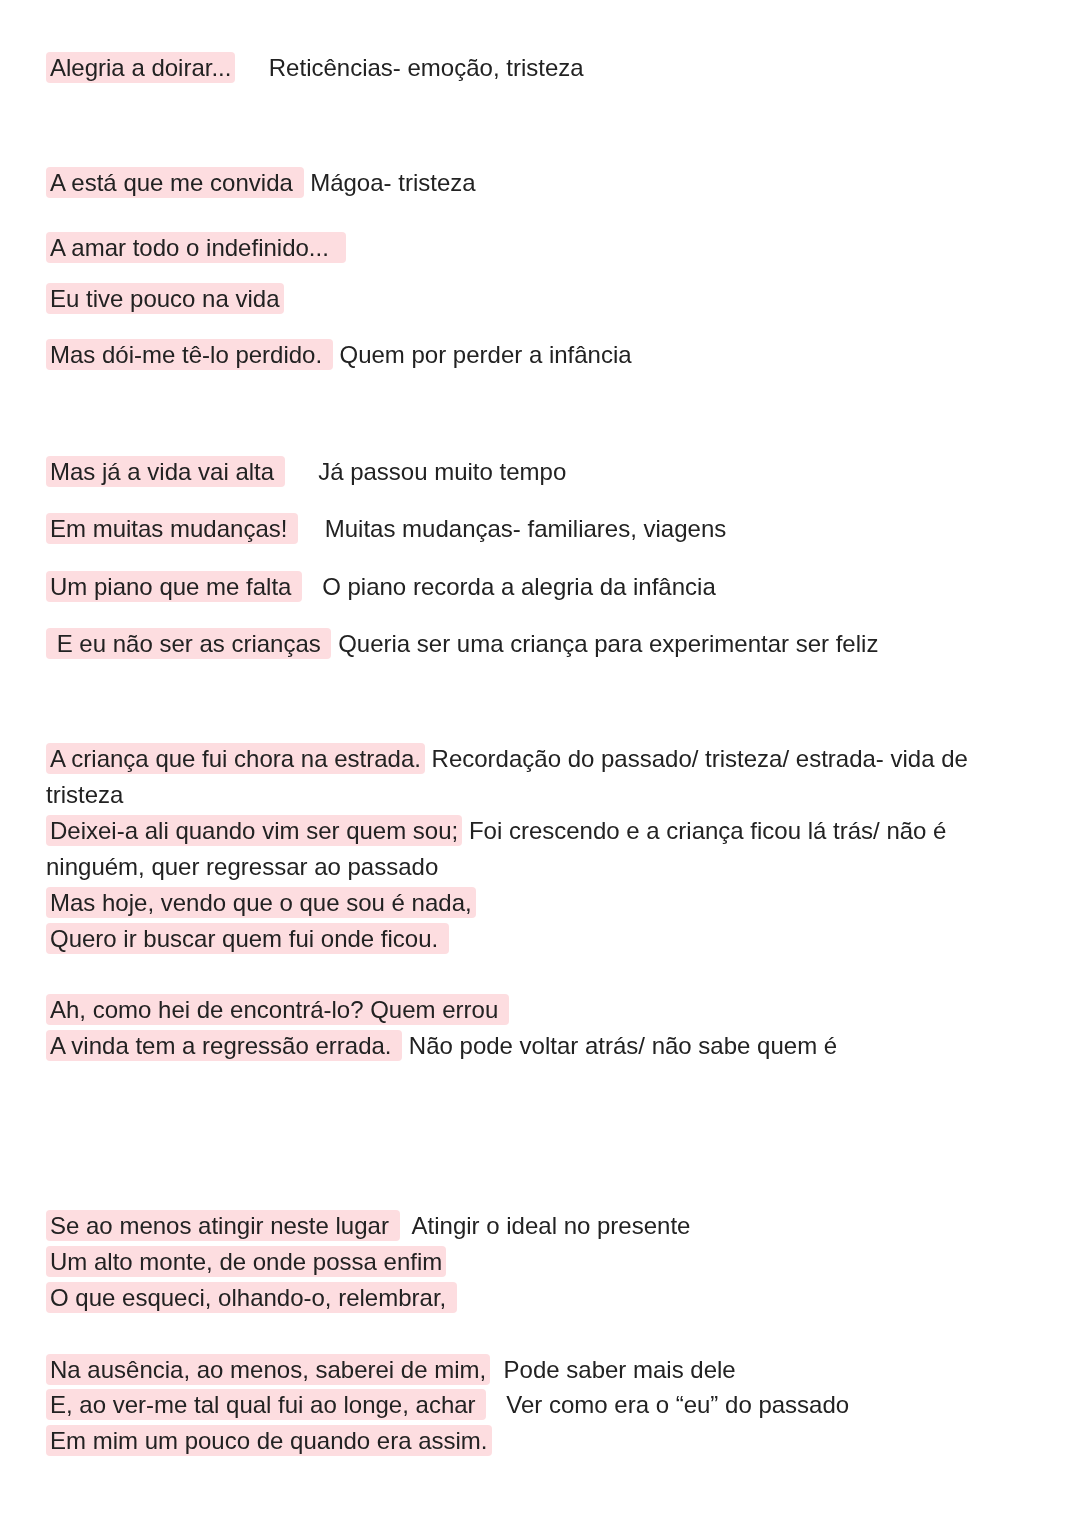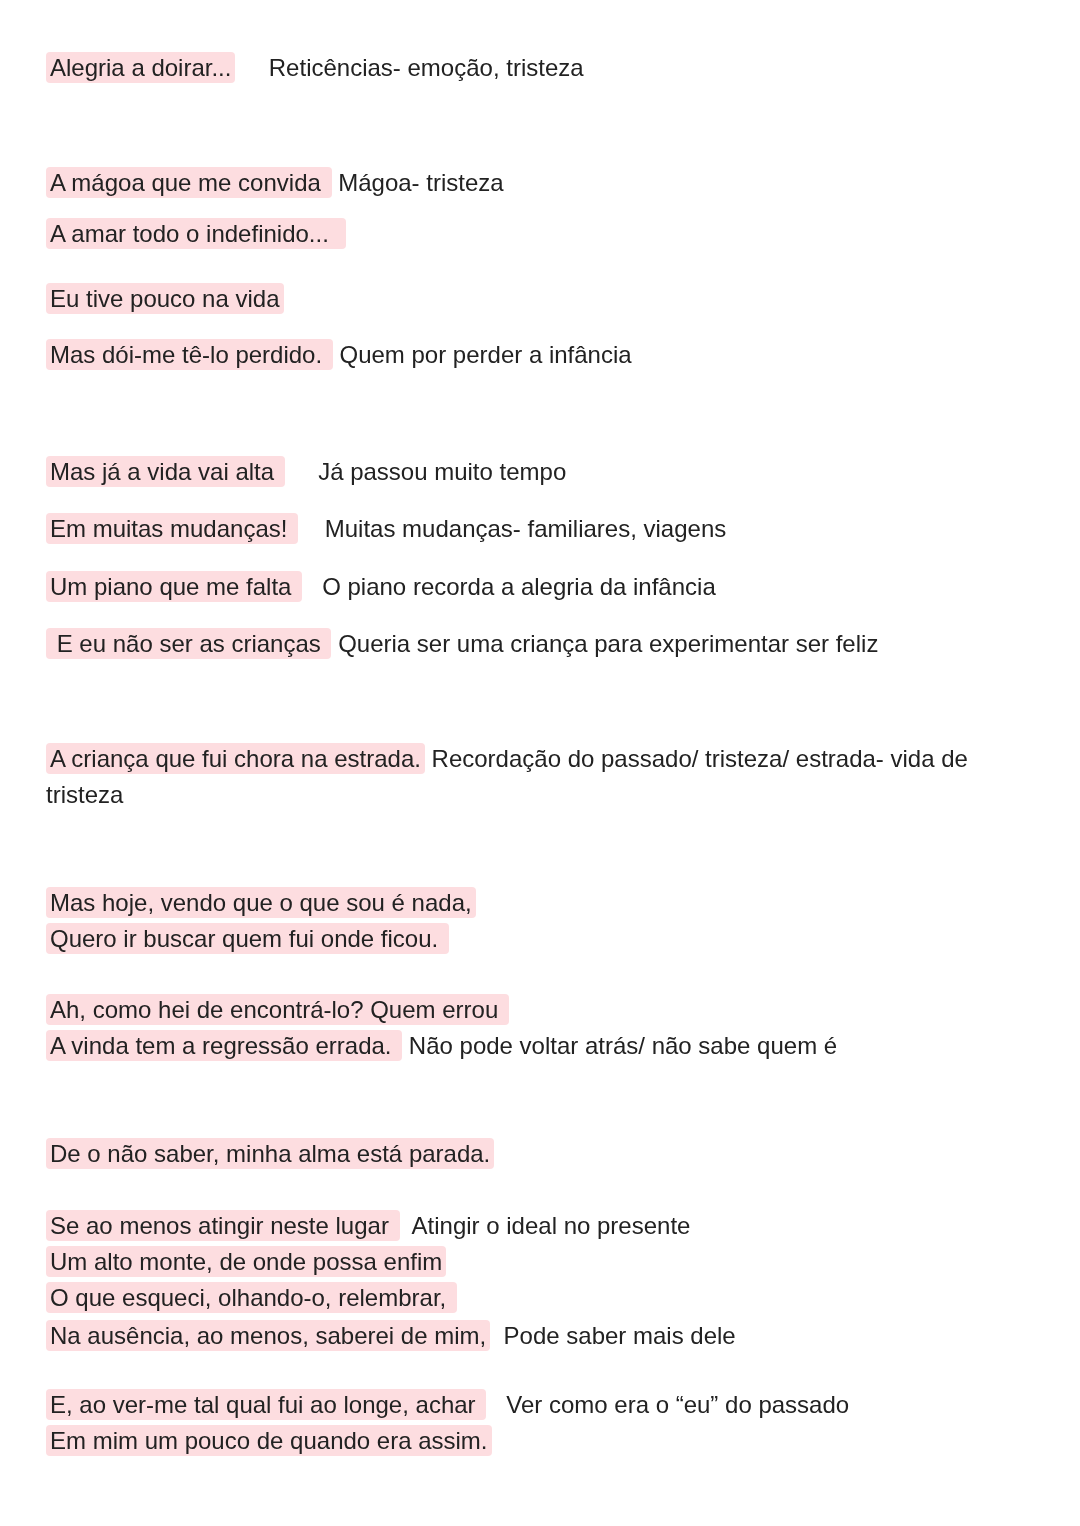--- a/index.html
+++ b/index.html
@@ -46,56 +46,56 @@
       padding-left: 4px;
     }
   </style>
 </head>
 <body>
 
 <div class="page">
 
   <div class="line" style="top:50px"><span class="hl">Alegria a doirar...</span><span>     </span><span class="note">Reticências- emoção, tristeza</span></div>
 
-  <div class="line" style="top:165px"><span class="hl">A mágoa que me convida </span><span> </span><span class="note">Mágoa- tristeza</span></div>
+  <div class="line" style="top:165px"><span class="hl">A está que me convida </span><span> </span><span class="note">Mágoa- tristeza</span></div>
 
-  <div class="line" style="top:216px"><span class="hl">A amar todo o indefinido...  </span></div>
+  <div class="line" style="top:230px"><span class="hl">A amar todo o indefinido...  </span></div>
 
   <div class="line" style="top:281px"><span class="hl">Eu tive pouco na vida</span></div>
 
   <div class="line" style="top:337px"><span class="hl">Mas dói-me tê-lo perdido. </span><span> </span><span class="note">Quem por perder a infância</span></div>
 
   <div class="line" style="top:454px"><span class="hl">Mas já a vida vai alta </span><span>     </span><span class="note">Já passou muito tempo</span></div>
 
   <div class="line" style="top:511px"><span class="hl">Em muitas mudanças! </span><span>    </span><span class="note">Muitas mudanças- familiares, viagens</span></div>
 
   <div class="line" style="top:569px"><span class="hl">Um piano que me falta </span><span>   </span><span class="note">O piano recorda a alegria da infância</span></div>
 
   <div class="line" style="top:626px"><span class="hl"> E eu não ser as crianças </span><span> </span><span class="note">Queria ser uma criança para experimentar ser feliz</span></div>
 
 
   <div class="line" style="top:741px"><span class="hl">A criança que fui chora na estrada.</span><span> </span><span class="note">Recordação do passado/ tristeza/ estrada- vida de tristeza</span></div>
 
+  <div class="line" style="top:813px"><span class="hl">Deixei-a ali quando vim ser quem sou;</span><span> </span><span class="note">Foi crescendo e a criança ficou lá trás/ não é ninguém, quer regressar ao passado</span></div>
 
   <div class="line" style="top:885px"><span class="hl">Mas hoje, vendo que o que sou é nada,</span></div>
 
   <div class="line" style="top:921px"><span class="hl">Quero ir buscar quem fui onde ficou. </span></div>
 
   <div class="line" style="top:992px"><span class="hl">Ah, como hei de encontrá-lo? Quem errou </span></div>
 
   <div class="line" style="top:1028px"><span class="hl">A vinda tem a regressão errada. </span><span> </span><span class="note">Não pode voltar atrás/ não sabe quem é</span></div>
 
 
-  <div class="line" style="top:1136px"><span class="hl">De o não saber, minha alma está parada.</span></div>
 
   <div class="line" style="top:1208px"><span class="hl">Se ao menos atingir neste lugar </span><span>  </span><span class="note">Atingir o ideal no presente</span></div>
 
   <div class="line" style="top:1244px"><span class="hl">Um alto monte, de onde possa enfim</span></div>
 
   <div class="line" style="top:1280px"><span class="hl">O que esqueci, olhando-o, relembrar, </span></div>
 
-  <div class="line" style="top:1318px"><span class="hl">Na ausência, ao menos, saberei de mim,</span><span>  </span><span class="note">Pode saber mais dele</span></div>
+  <div class="line" style="top:1352px"><span class="hl">Na ausência, ao menos, saberei de mim,</span><span>  </span><span class="note">Pode saber mais dele</span></div>
 
   <div class="line" style="top:1387px"><span class="hl">E, ao ver-me tal qual fui ao longe, achar </span><span>   </span><span class="note">Ver como era o “eu” do passado</span></div>
 
   <div class="line" style="top:1423px"><span class="hl">Em mim um pouco de quando era assim.</span></div>
 
 </div>
 
 </body></html>

